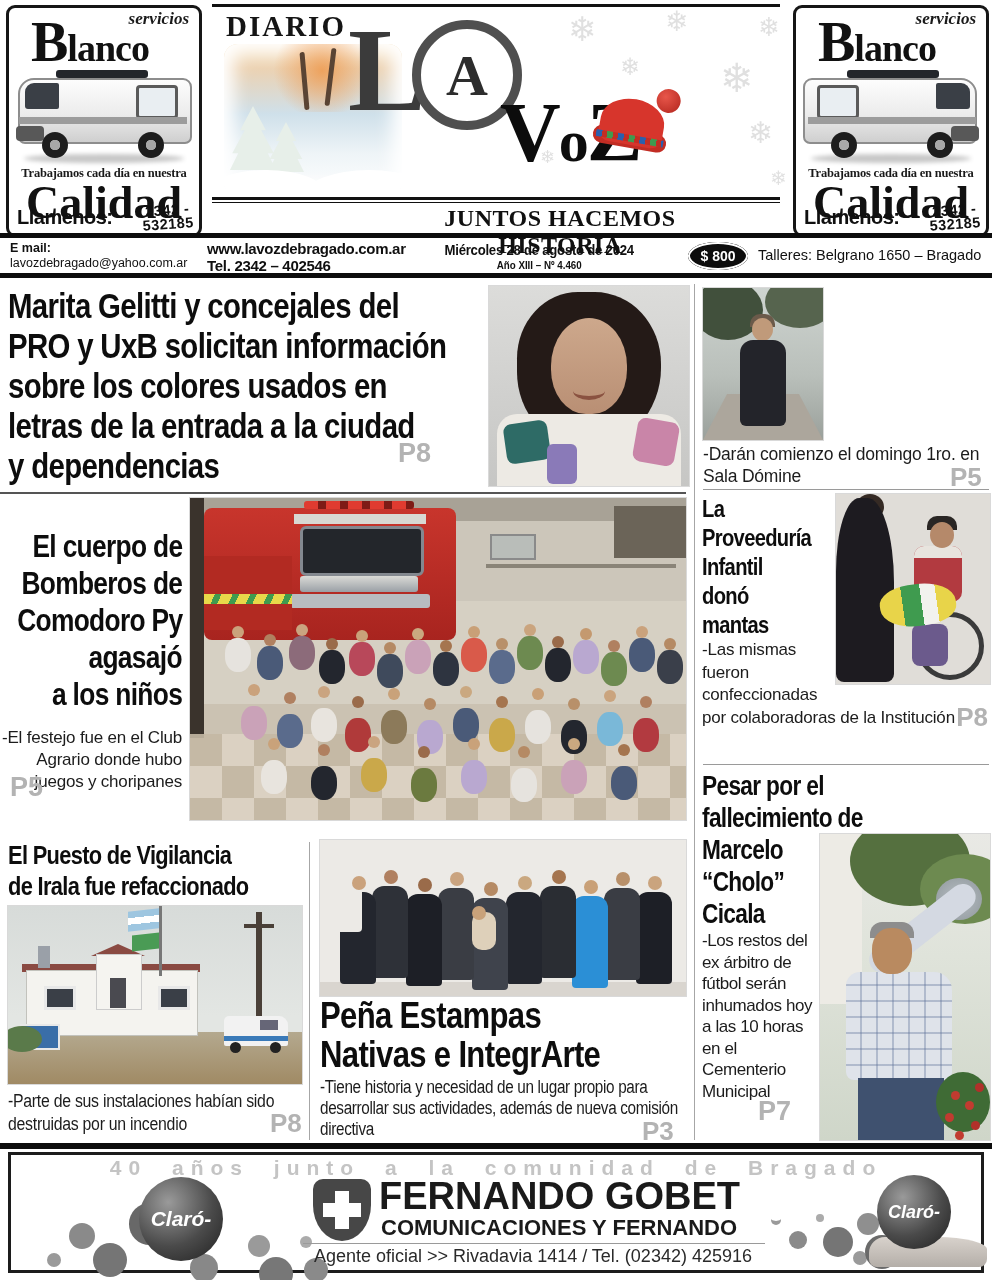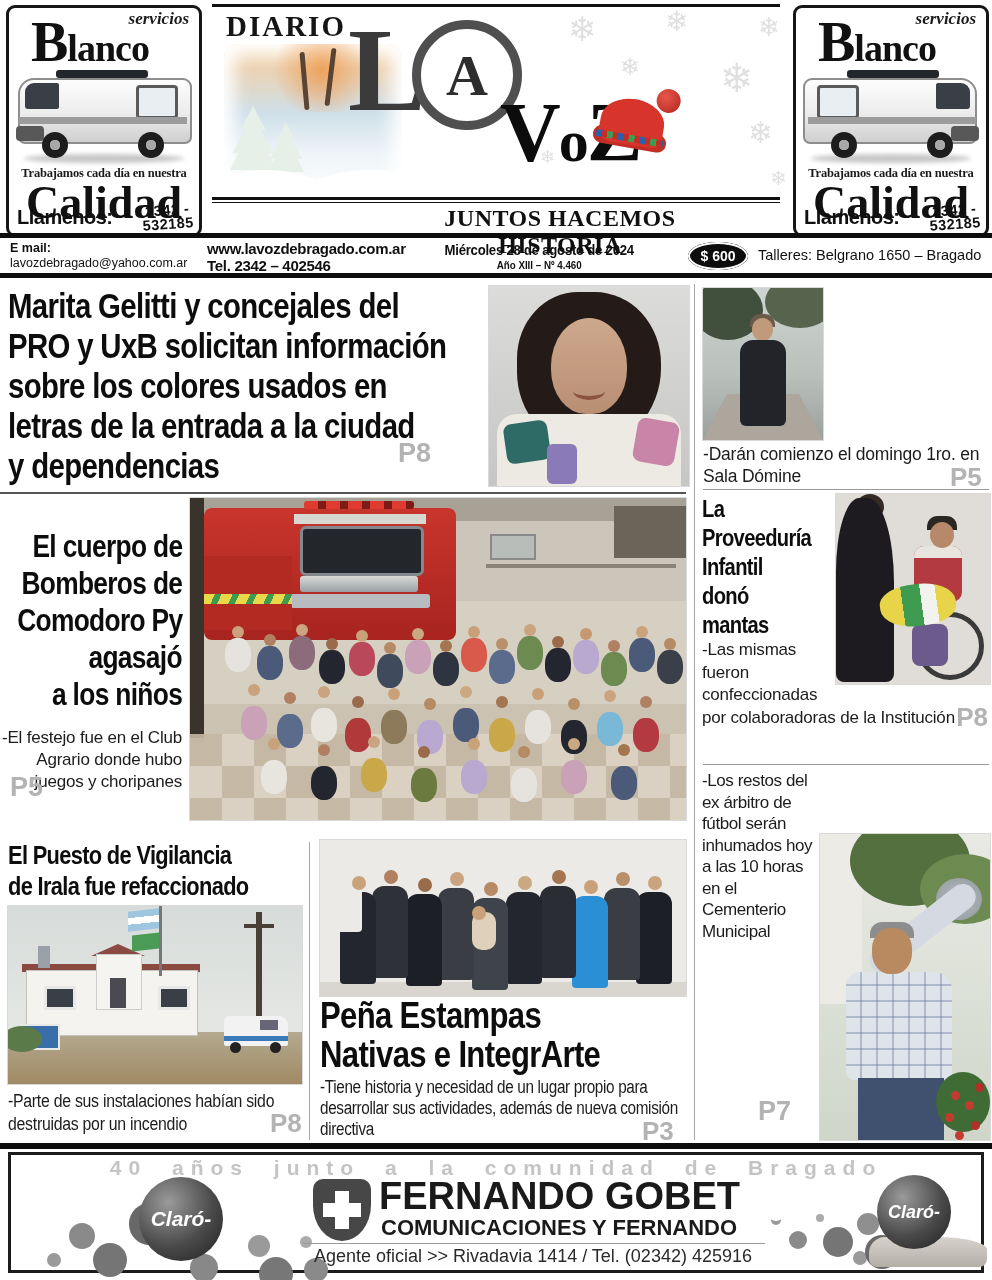--- a/index.html
+++ b/index.html
@@ -351,21 +351,21 @@
   <div class="ib-email">
     <span class="lbl">E mail:</span><br><span>lavozdebragado@yahoo.com.ar</span>
   </div>
   <div class="ib-web">
     <span>www.lavozdebragado.com.ar</span><br><span>Tel. 2342 – 402546</span>
   </div>
   <div class="ib-date">
     <div class="d1">Miércoles 28 de agosto de 2024</div>
     <div class="d2">Año XIII – Nº 4.460</div>
   </div>
-  <div class="price">$ 600</div>
+  <div class="price">$ 800</div>
   <div class="ib-addr">Talleres: Belgrano 1650 – Bragado</div>
   <div class="bar" style="top:273px;height:5px;"></div>
 
   <div class="abs hl" style="left:8px;top:286px;width:480px;">
     <div class="hl-main">Marita Gelitti y concejales del</div>
     <div class="hl-main">PRO y UxB solicitan información</div>
     <div class="hl-main">sobre los colores usados en</div>
     <div class="hl-main">letras de la entrada a la ciudad</div>
     <div class="hl-main">y dependencias</div>
   </div>
@@ -453,20 +453,27 @@
         <div class="cic-leaf1"></div>
         <div class="cic-leaf2"></div>
       <div class="cic-dish"></div>
         <div class="cic-arm"></div>
         <div class="cic-shirt"></div>
       <div class="cic-jeans"></div>
         <div class="cic-hair"></div>
         <div class="cic-head"></div>
       <div class="cic-flowergreen"></div>
         <div class="cic-flowers"></div>
+    </div>
+    <div class="hl">
+      <div class="hl-cic">Pesar por el</div>
+      <div class="hl-cic">fallecimiento de</div>
+      <div class="hl-cic">Marcelo</div>
+      <div class="hl-cic">“Cholo”</div>
+      <div class="hl-cic">Cicala</div>
     </div>
     <div class="deck deck-cic">-Los restos del ex árbitro de fútbol serán inhumados hoy a las 10 horas en el Cementerio Municipal</div>
     <div class="abs pref" style="left:56px;top:326px;font-size:27px;">P7</div>
   </div>
 
   <div class="abs hl" style="left:8px;top:840px;width:296px;">
     <div class="hl-irala">El Puesto de Vigilancia</div>
     <div class="hl-irala">de Irala fue refaccionado</div>
   </div>
   <div class="photo ph-irala abs" style="left:8px;top:906px;width:294px;height:178px;">

